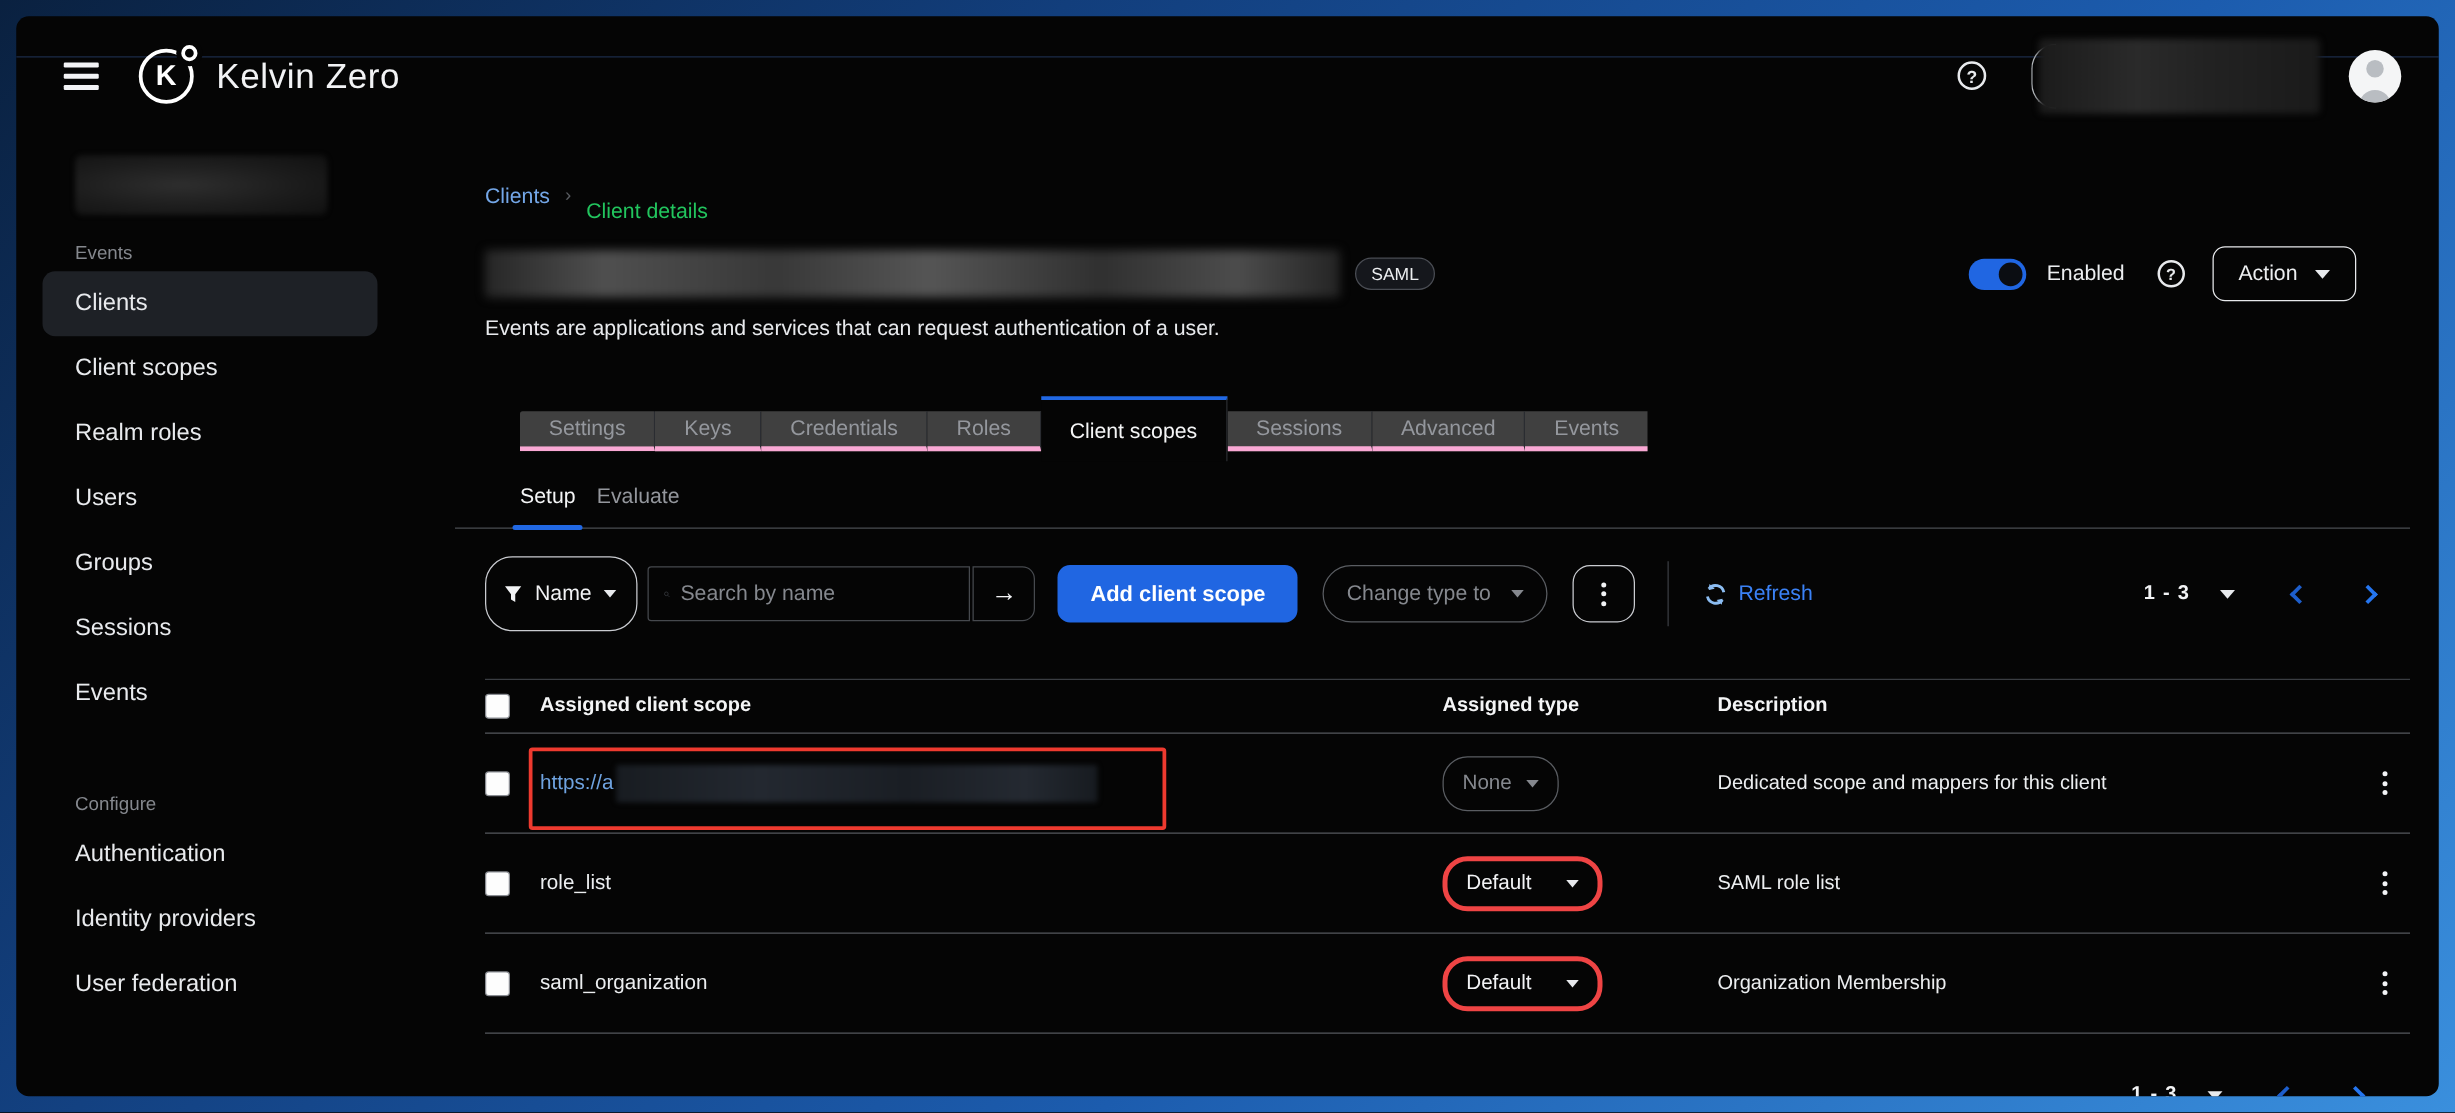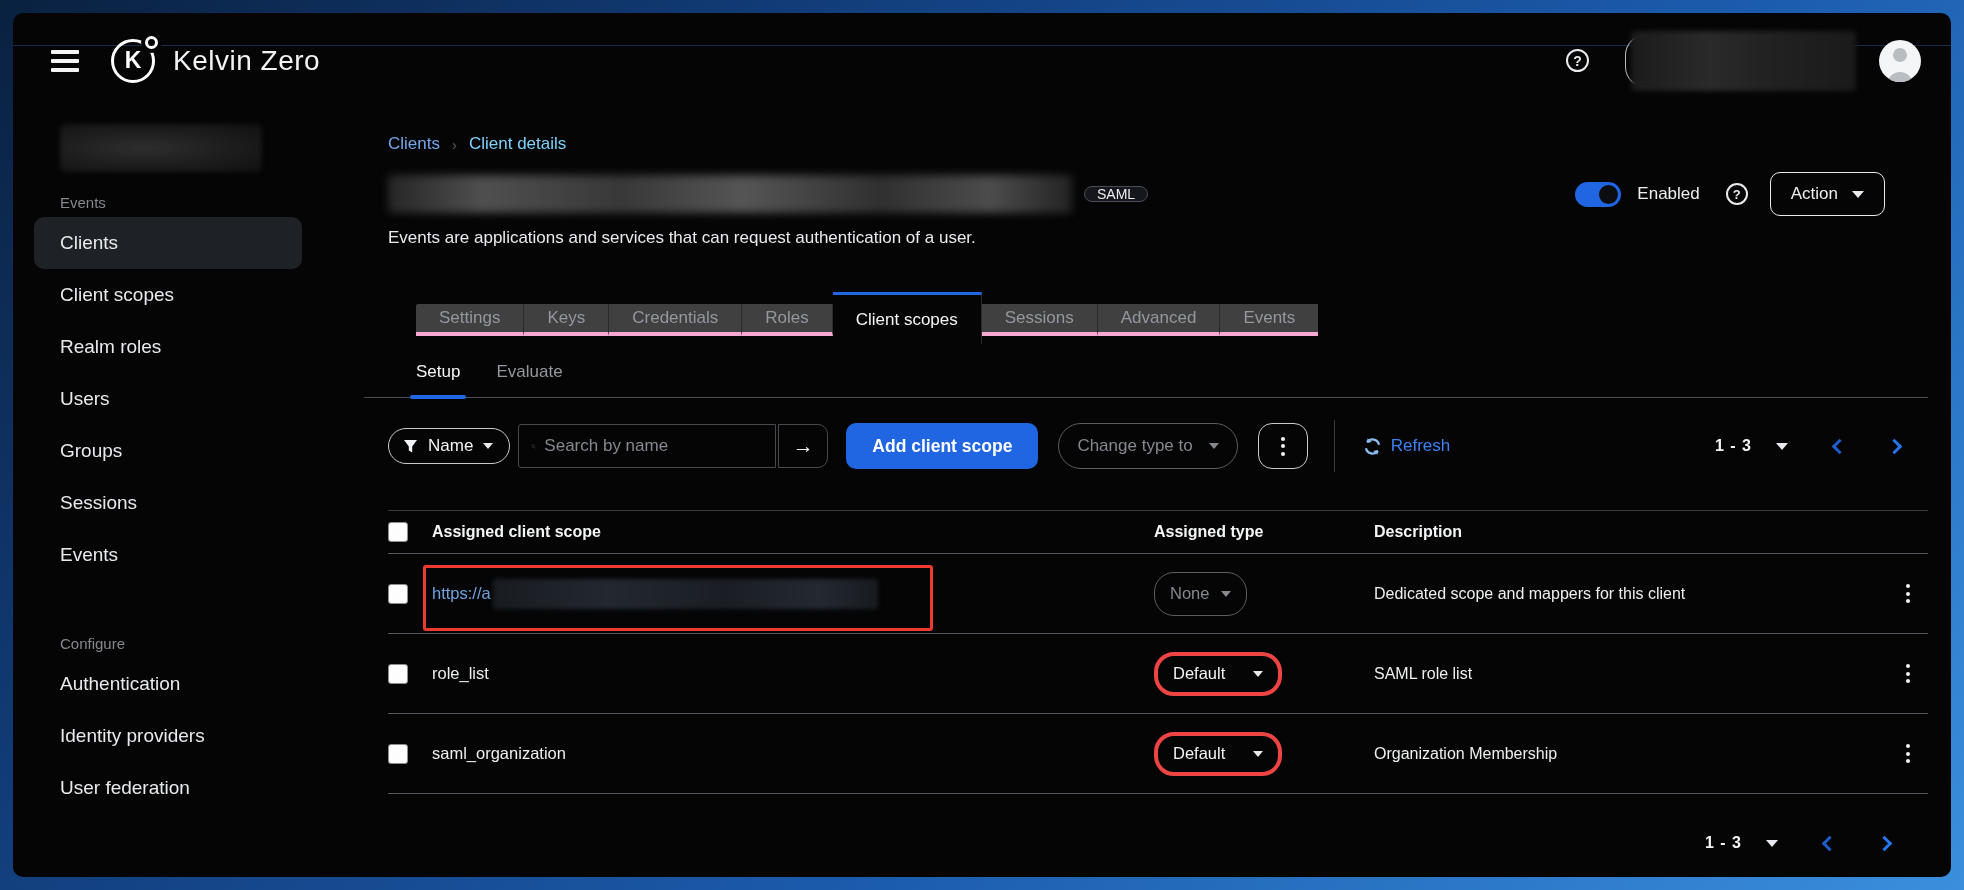--- a/index.html
+++ b/index.html
@@ -32,52 +32,52 @@
   .side-label { margin:22px 0 6px 26px; color:#85888e; font-size:15px; }
   .side-item { width:268px; height:52px; display:flex; align-items:center; padding-left:26px; color:#e8eaed; font-size:19px; border-radius:10px; cursor:pointer; }
   .side-item.active { background:#1e2126; }
   .side-gap { height:32px; }
 
   
   .main { flex:1; min-width:0; padding:26px 23px 0 63px; display:flex; flex-direction:column; }
   .breadcrumb { display:flex; align-items:center; gap:12px; font-size:17px; }
   .crumb-link { color:#74a7e8; cursor:pointer; }
   .crumb-sep { color:#5a5d62; font-size:15px; }
-  .crumb-current { color:#7dd3fc; }
+  .crumb-current { color:#22c55e;margin-top:25px; }
 
   .title-row { margin-top:18px; display:flex; align-items:center; }
   .client-name-redact { width:684px; height:38px; background:linear-gradient(90deg,#262626,#4f4f4f 14%,#383838 34%,#555 52%,#303030 72%,#4c4c4c 88%,#242424); filter:blur(4px); border-radius:3px; }
-  .saml-badge { margin-left:12px; height:16px; padding:0 12px; display:flex; align-items:center; border:1px solid #4a4d54; border-radius:13px; background:#15171c; color:#eceef0; font-size:14px; }
+  .saml-badge { margin-left:12px; height:26px; padding:0 12px; display:flex; align-items:center; border:1px solid #4a4d54; border-radius:13px; background:#15171c; color:#eceef0; font-size:14px; }
   .title-right { margin-left:auto; margin-right:43px; display:flex; align-items:center; }
   .toggle { width:46px; height:25px; border-radius:13px; background:#2066e2; position:relative; cursor:pointer; }
   .toggle .knob { position:absolute; top:3px; right:3px; width:19px; height:19px; border-radius:50%; background:#0b0d12; }
   .enabled-label { margin-left:16px; color:#eceef0; font-size:17px; }
   .title-right .help-circle { margin-left:26px; width:22px; height:22px; font-size:13px; }
   .action-btn { margin-left:22px; height:44px; padding:0 20px; display:flex; align-items:center; gap:14px; border:1px solid #e8eaed; border-radius:10px; color:#eceef0; font-size:17px; cursor:pointer; background:transparent; }
   .caret-down { width:0; height:0; border-left:6px solid transparent; border-right:6px solid transparent; border-top:7px solid #e8eaed; }
   .caret-down.grey { border-top-color:#85888e; }
   .caret-down.small { border-left-width:5px; border-right-width:5px; border-top-width:6px; }
 
   .desc-text { margin-top:12px; color:#e8eaed; font-size:17px; }
 
   
   .tabs-row { margin:44px 0 0 28px; display:flex; align-items:flex-end; }
   .tab { height:32px; padding:0 23px; display:flex; align-items:center; background:#404040; color:#94979d; font-size:17px; cursor:pointer; border-right:1px solid #2a2c31; border-bottom:4px solid #f9a8d4; }
   .tab:first-child { border-radius:2px 0 0 0; }
   .tab:last-child { border-right:none; }
   .tab.active { background:#050505; color:#f4f5f6; border-top:3px solid #2168e4; border-right:1px solid #2a2c31; border-bottom:none; height:52px; margin-bottom:-8px; position:relative; z-index:2; }
 
-  .subtabs-row { margin:26px 0 0 -24px; padding-left:52px; border-bottom:1px solid #4a4d52; display:flex; gap:36px;align-items:center; }
+  .subtabs-row { margin:26px 0 0 -24px; padding-left:52px; border-bottom:1px solid #4a4d52; display:flex; gap:17px;align-items:center; }
   .subtab { padding-bottom:15px; font-size:17px; color:#94979d; cursor:pointer; position:relative; }
   .subtab.active { color:#f4f5f6; }
   .subtab.active::after { content:""; position:absolute; left:-6px; right:-6px; bottom:-2px; height:4px; background:#2168e4; border-radius:2px; }
 
   
   .toolbar { margin-top:22px; display:flex; align-items:center; }
-  .filter-pill { height:36px; padding:0 16px 0 14px; display:flex; align-items:center; gap:10px; border:1px solid #caccd1; border-radius:22px; color:#f2f3f5; font-size:17px; cursor:pointer; }
+  .filter-pill { height:60px; padding:0 16px 0 14px; display:flex; align-items:center; gap:10px; border:1px solid #caccd1; border-radius:22px; color:#f2f3f5; font-size:17px; cursor:pointer; }
   .search-box { margin-left:8px; display:flex; align-items:center; }
   .search-field { width:258px; height:44px; border:1px solid #46494e; background:transparent; display:flex; align-items:center; padding:0 10px 0 12px; border-radius:3px 0 0 3px; }
   .search-field input { flex:1; background:transparent; border:none; outline:none; color:#e8eaed; font-size:17px; font-family:"Liberation Sans",sans-serif; }
   .search-field input::placeholder { color:#85888e; }
   .search-go { width:50px; height:44px; margin-left:2px; border:1px solid #46494e; border-radius:0 10px 10px 0; background:transparent; color:#f2f3f5; font-size:21px; display:flex; align-items:center; justify-content:center; cursor:pointer; }
   .add-btn { margin-left:18px; height:46px; padding:0 26px; background:#2066e2; border:none; border-radius:10px; color:#fff; font-size:17.5px; font-weight:600; font-family:"Liberation Sans",sans-serif; cursor:pointer; }
   .changetype-pill { margin-left:20px; height:46px; padding:0 18px; display:flex; align-items:center; gap:16px; border:1px solid #5a5d62; border-radius:23px; color:#85888e; font-size:17px; cursor:pointer; }
   .kebab-btn { margin-left:20px; width:50px; height:46px; border:1px solid #caccd1; border-radius:14px; display:flex; align-items:center; justify-content:center; cursor:pointer; background:transparent; }
   .kebab-dots { display:flex; flex-direction:column; gap:3.5px; }
   .kebab-dots i { width:4px; height:4px; border-radius:50%; background:#f2f3f5; }

